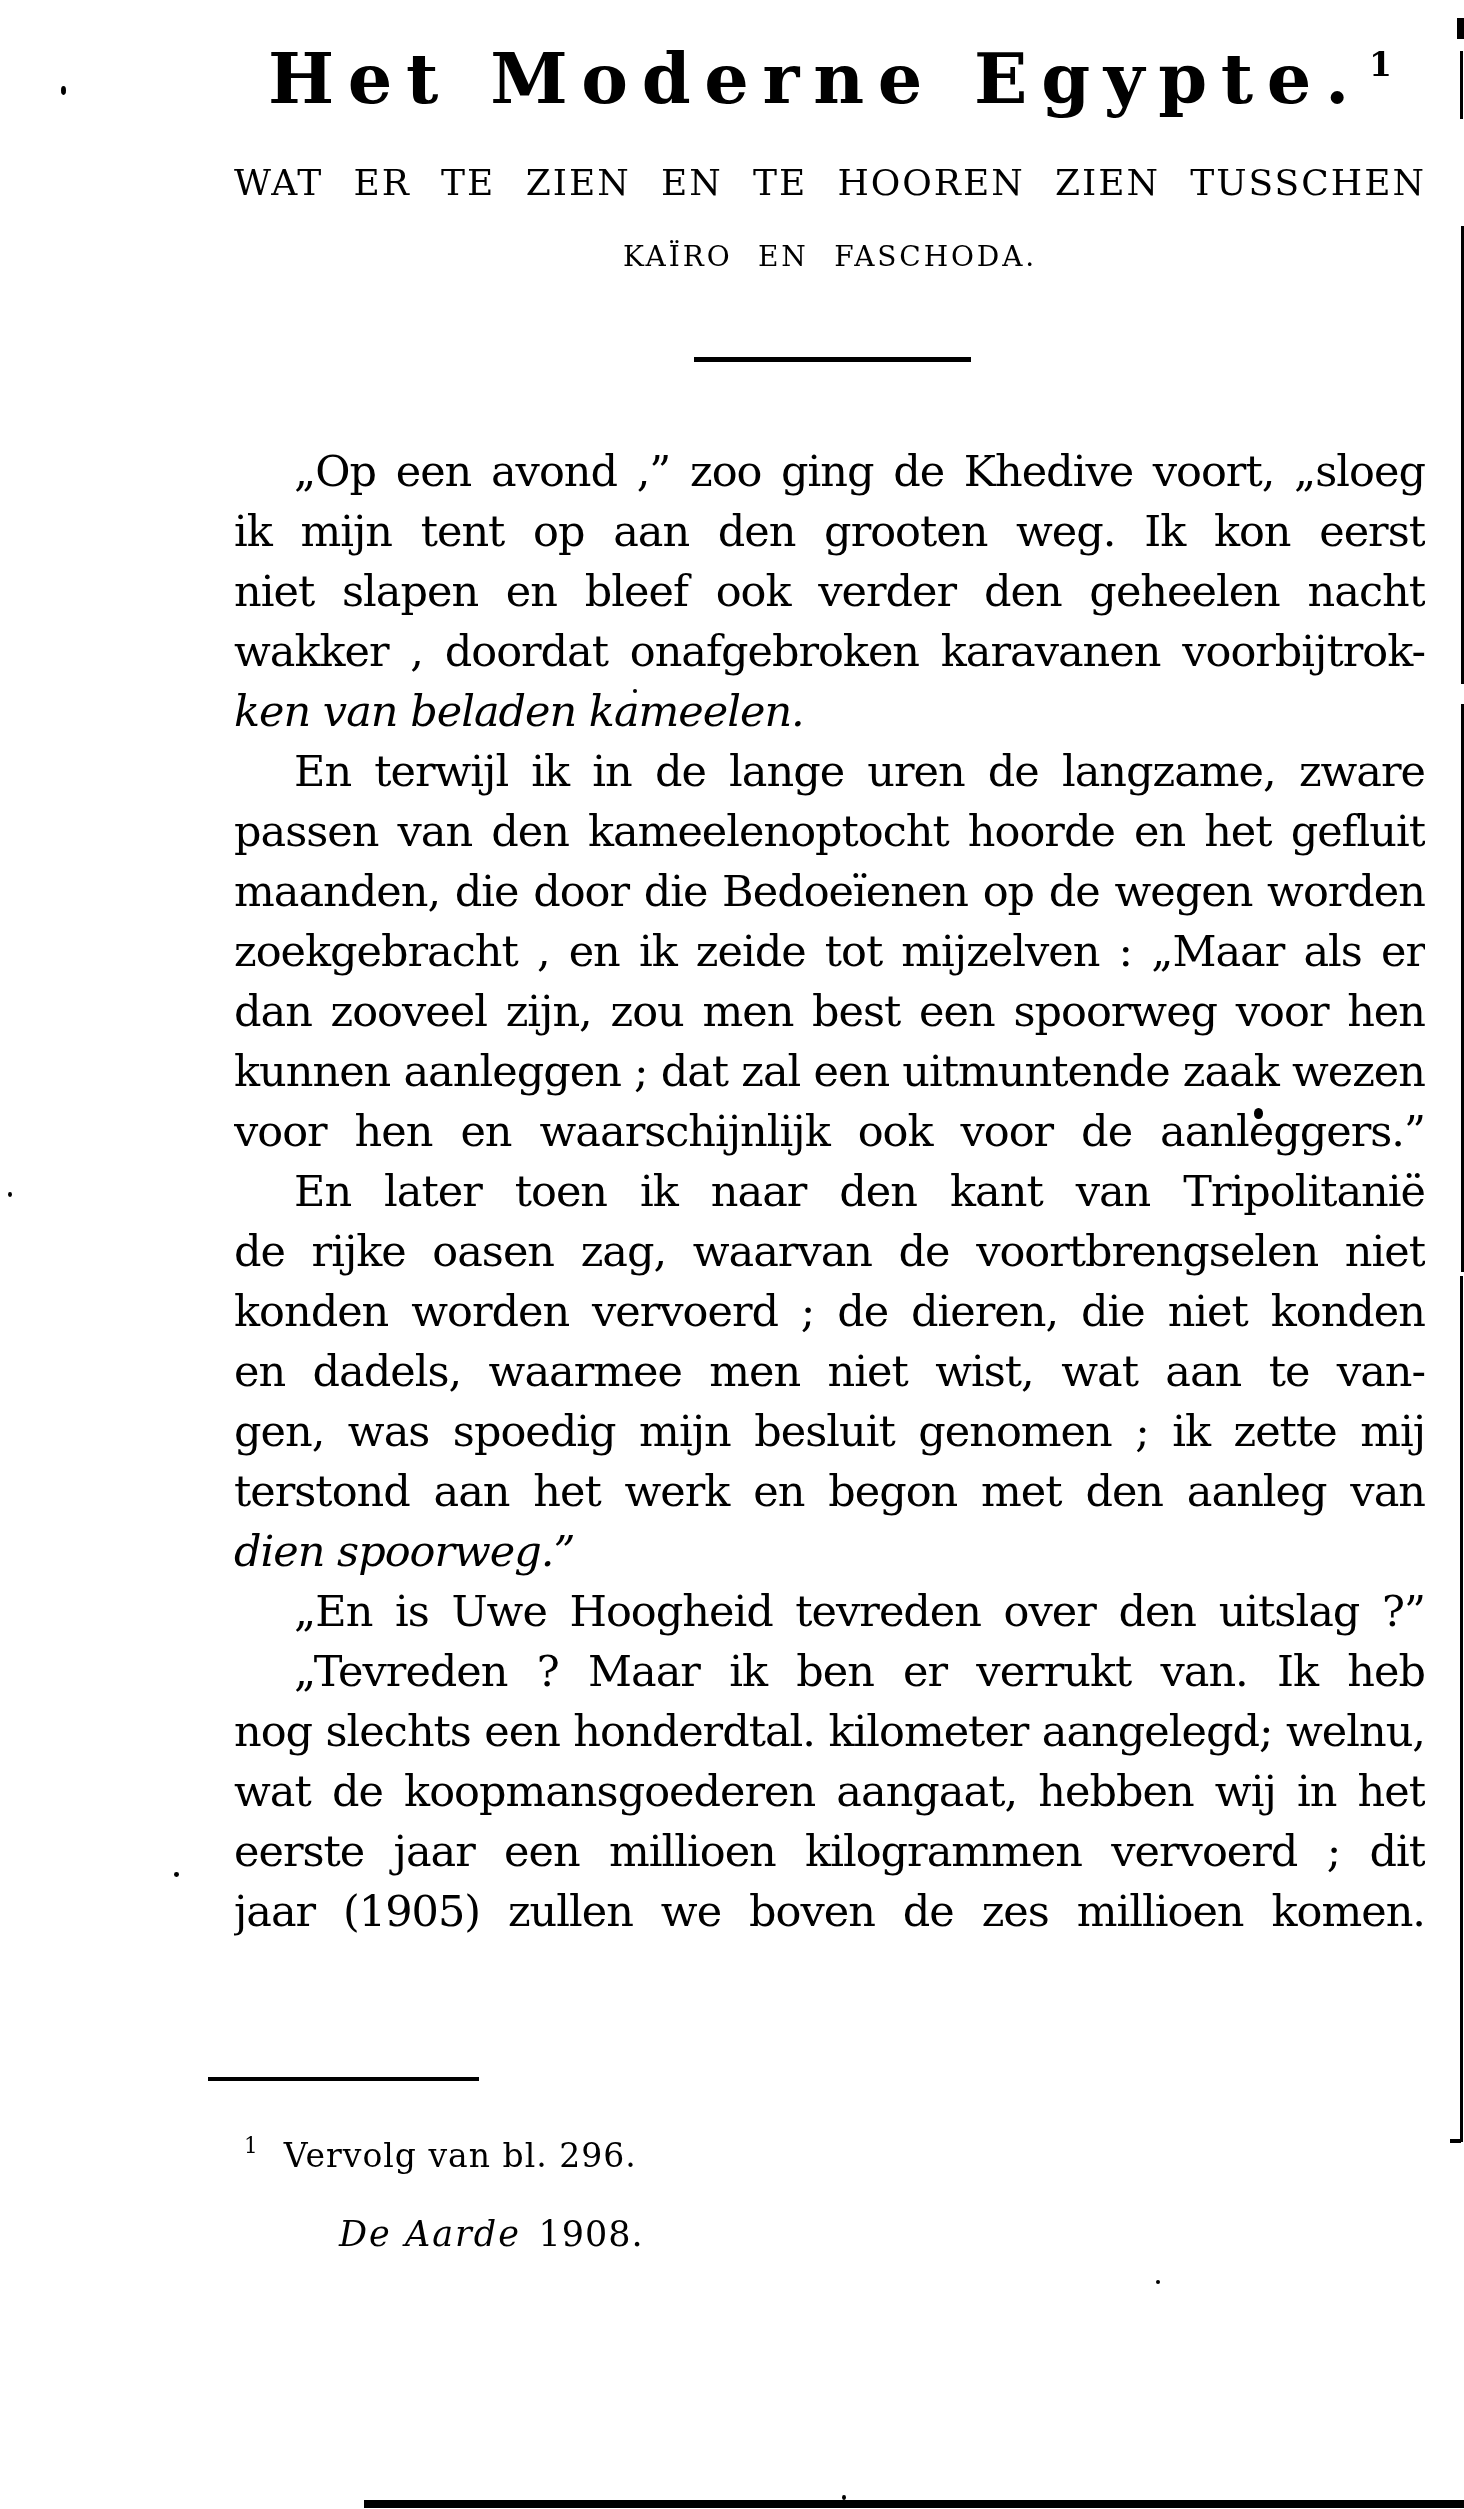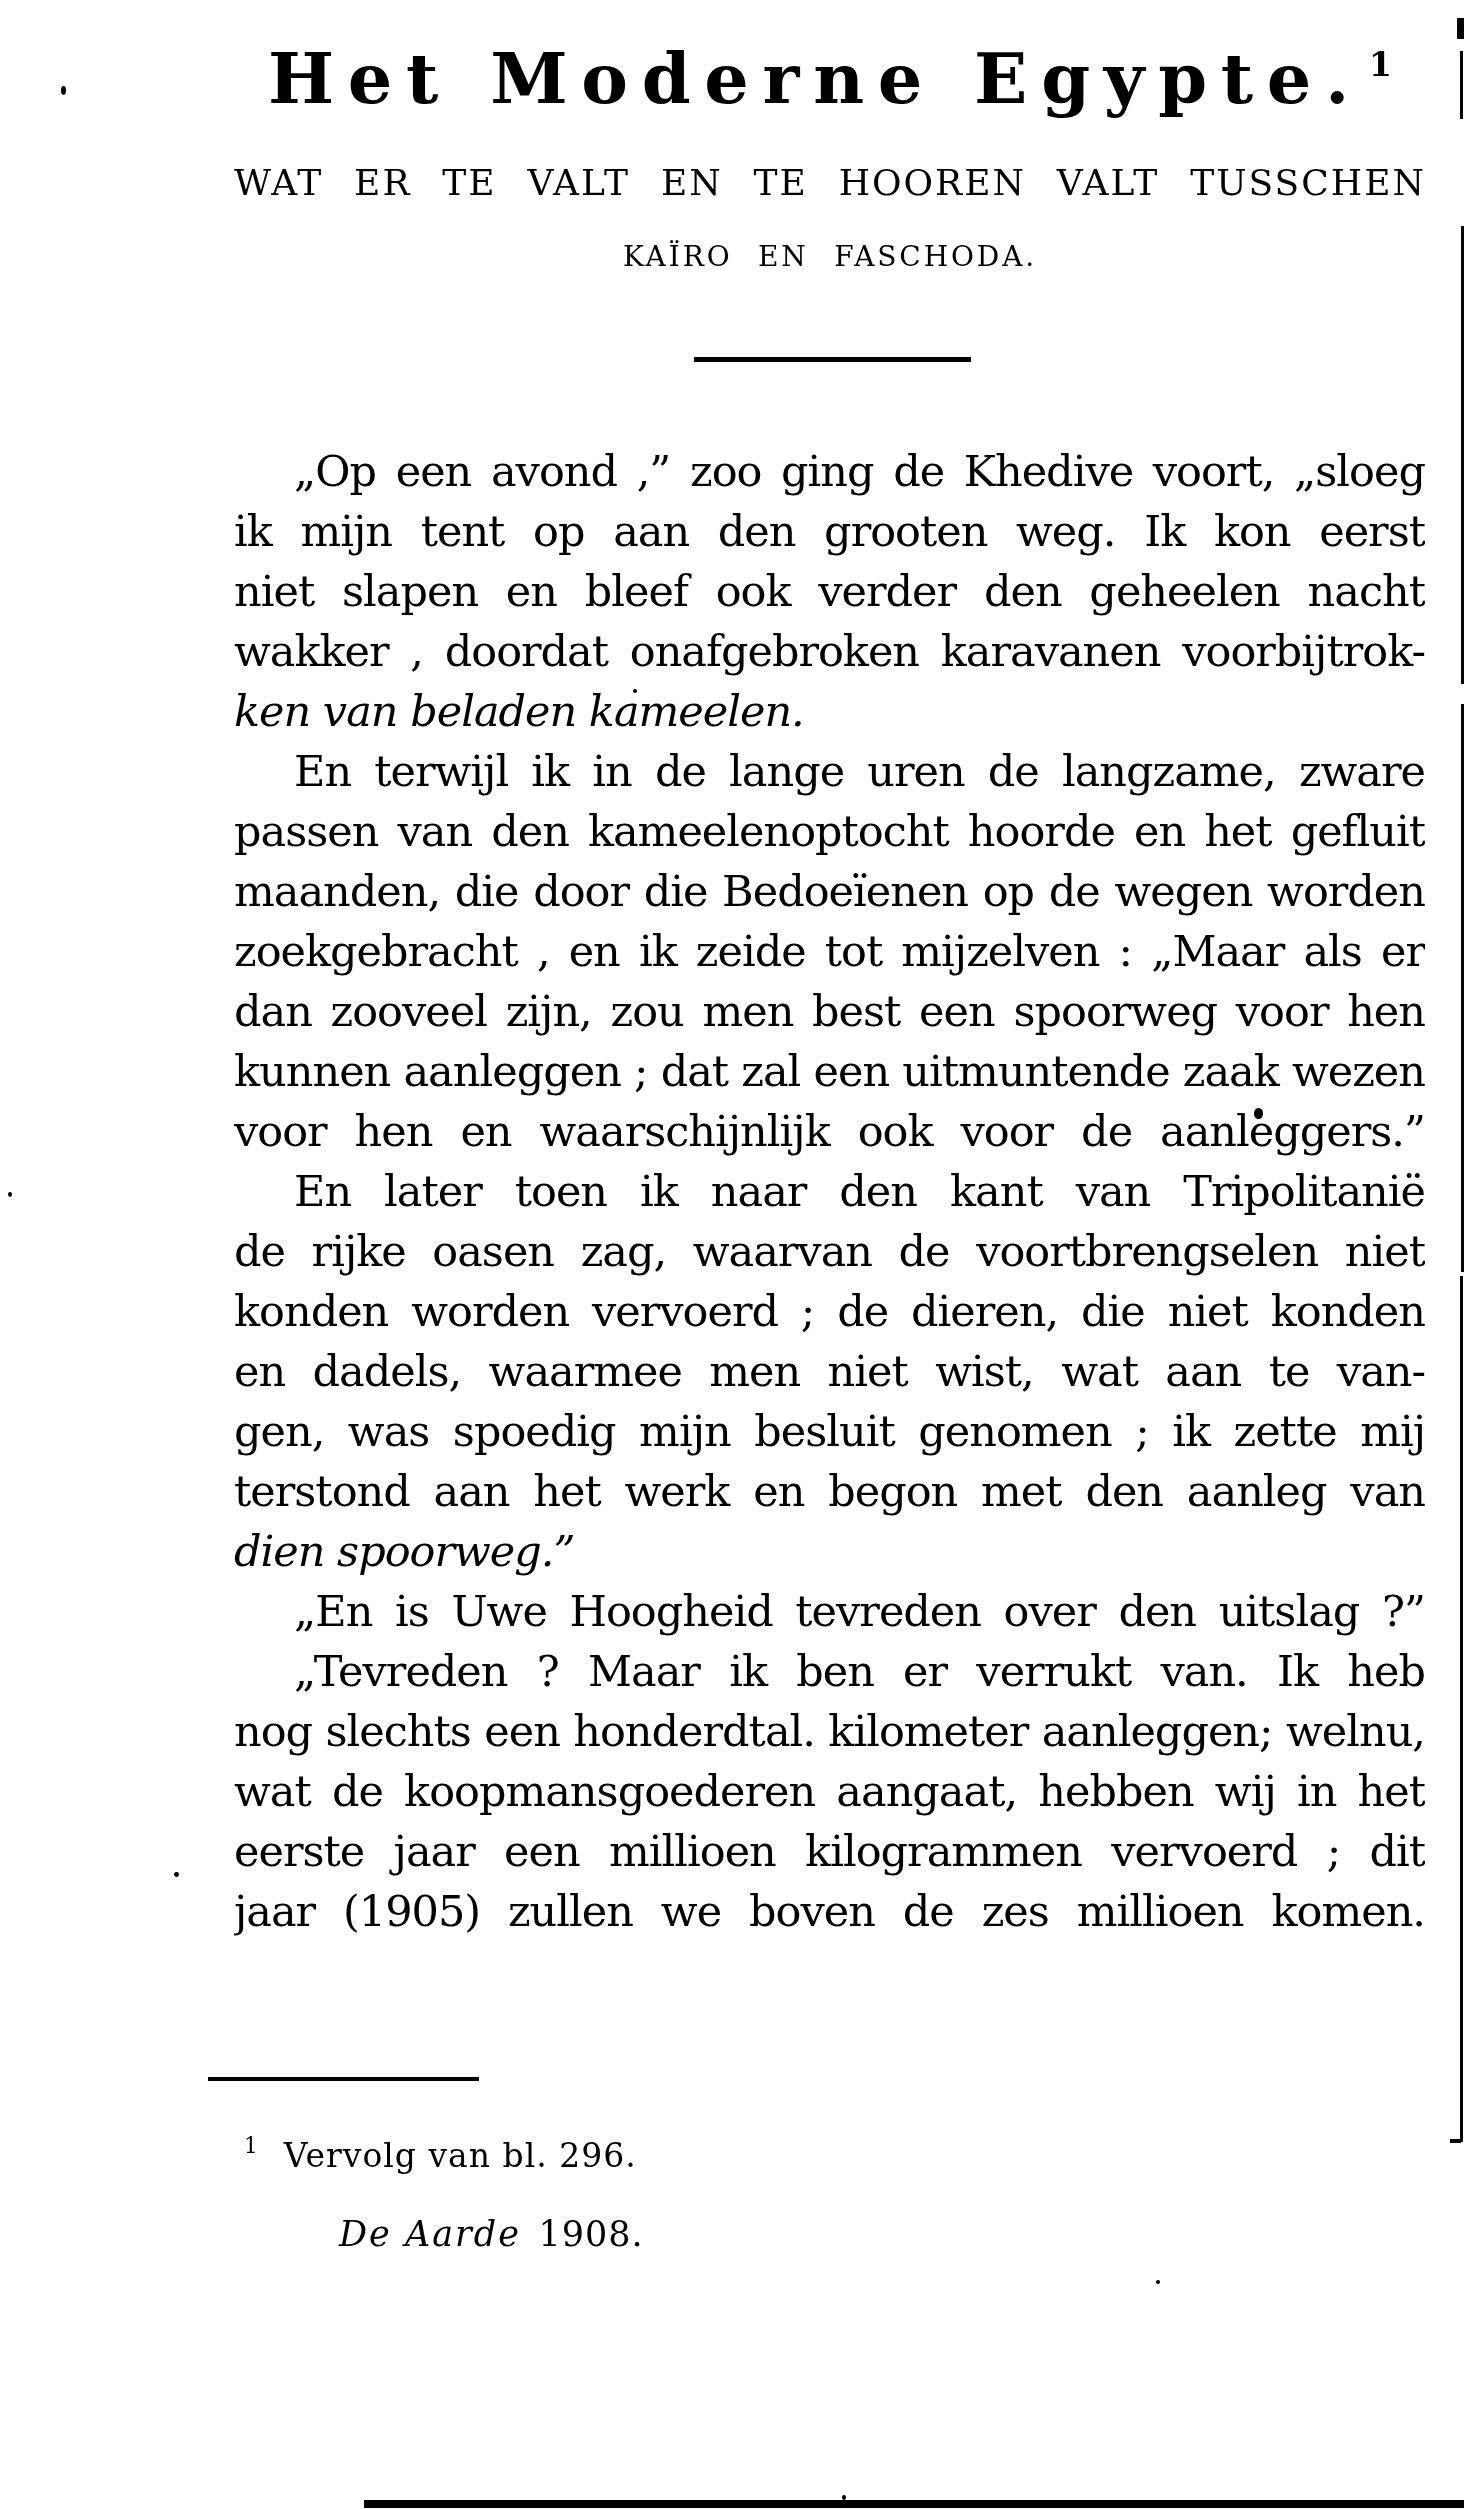--- a/index.html
+++ b/index.html
@@ -75,21 +75,21 @@
   .art{position:absolute;background:#000;}
   .dot{border-radius:50%;}
 </style>
 </head>
 <body>
 
 <div class="page">
 
   <div class="title"><span>Het Moderne Egypte.</span><sup>1</sup></div>
 
-  <div class="sub1">WAT ER TE VALT EN TE HOOREN VALT TUSSCHEN</div>
+  <div class="sub1">WAT ER TE ZIEN EN TE HOOREN ZIEN TUSSCHEN</div>
   <div class="sub2">KAÏRO EN FASCHODA.</div>
 
   <div class="rule1"></div>
 
   <div class="body" id="body-lines">
       <div class="bline ind">„Op een avond ,” zoo ging de Khedive voort, „sloeg</div>
       <div class="bline">ik mijn tent op aan den grooten weg. Ik kon eerst</div>
       <div class="bline">niet slapen en bleef ook verder den geheelen nacht</div>
       <div class="bline">wakker , doordat onafgebroken karavanen voorbijtrok-</div>
       <div class="bline last">ken van beladen kameelen.</div>
@@ -102,21 +102,21 @@
       <div class="bline">voor hen en waarschijnlijk ook voor de aanleggers.”</div>
       <div class="bline ind">En later toen ik naar den kant van Tripolitanië</div>
       <div class="bline">de rijke oasen zag, waarvan de voortbrengselen niet</div>
       <div class="bline">konden worden vervoerd ; de dieren, die niet konden</div>
       <div class="bline">en dadels, waarmee men niet wist, wat aan te van-</div>
       <div class="bline">gen, was spoedig mijn besluit genomen ; ik zette mij</div>
       <div class="bline">terstond aan het werk en begon met den aanleg van</div>
       <div class="bline last">dien spoorweg.”</div>
       <div class="bline ind">„En is Uwe Hoogheid tevreden over den uitslag ?”</div>
       <div class="bline ind">„Tevreden ? Maar ik ben er verrukt van. Ik heb</div>
-      <div class="bline">nog slechts een honderdtal. kilometer aanleggen; welnu,</div>
+      <div class="bline">nog slechts een honderdtal. kilometer aangelegd; welnu,</div>
       <div class="bline">wat de koopmansgoederen aangaat, hebben wij in het</div>
       <div class="bline">eerste jaar een millioen kilogrammen vervoerd ; dit</div>
       <div class="bline">jaar (1905) zullen we boven de zes millioen komen.</div>
     </div>
 
   <div class="rule2"></div>
   <div class="footnote"><sup>1</sup><span>Vervolg van bl. 296.</span></div>
   <div class="source"><span class="it">De Aarde</span><span>1908.</span></div>
 
   <div class="art" style="left:1457px;top:17.6px;width:6.8px;height:21.5px;"></div>

